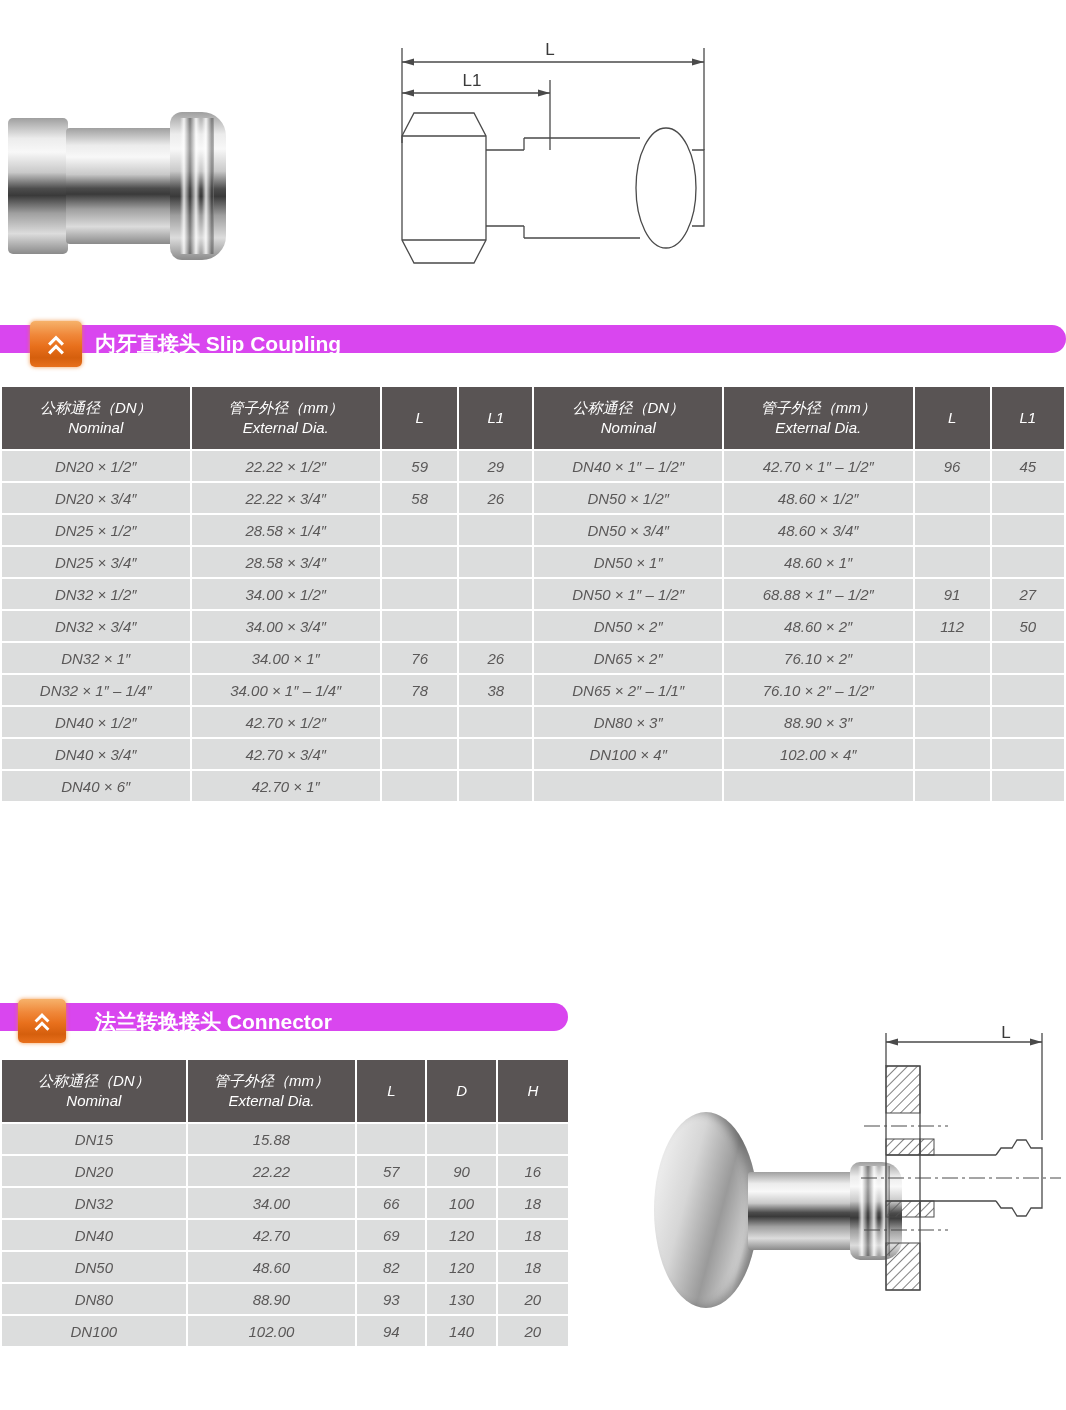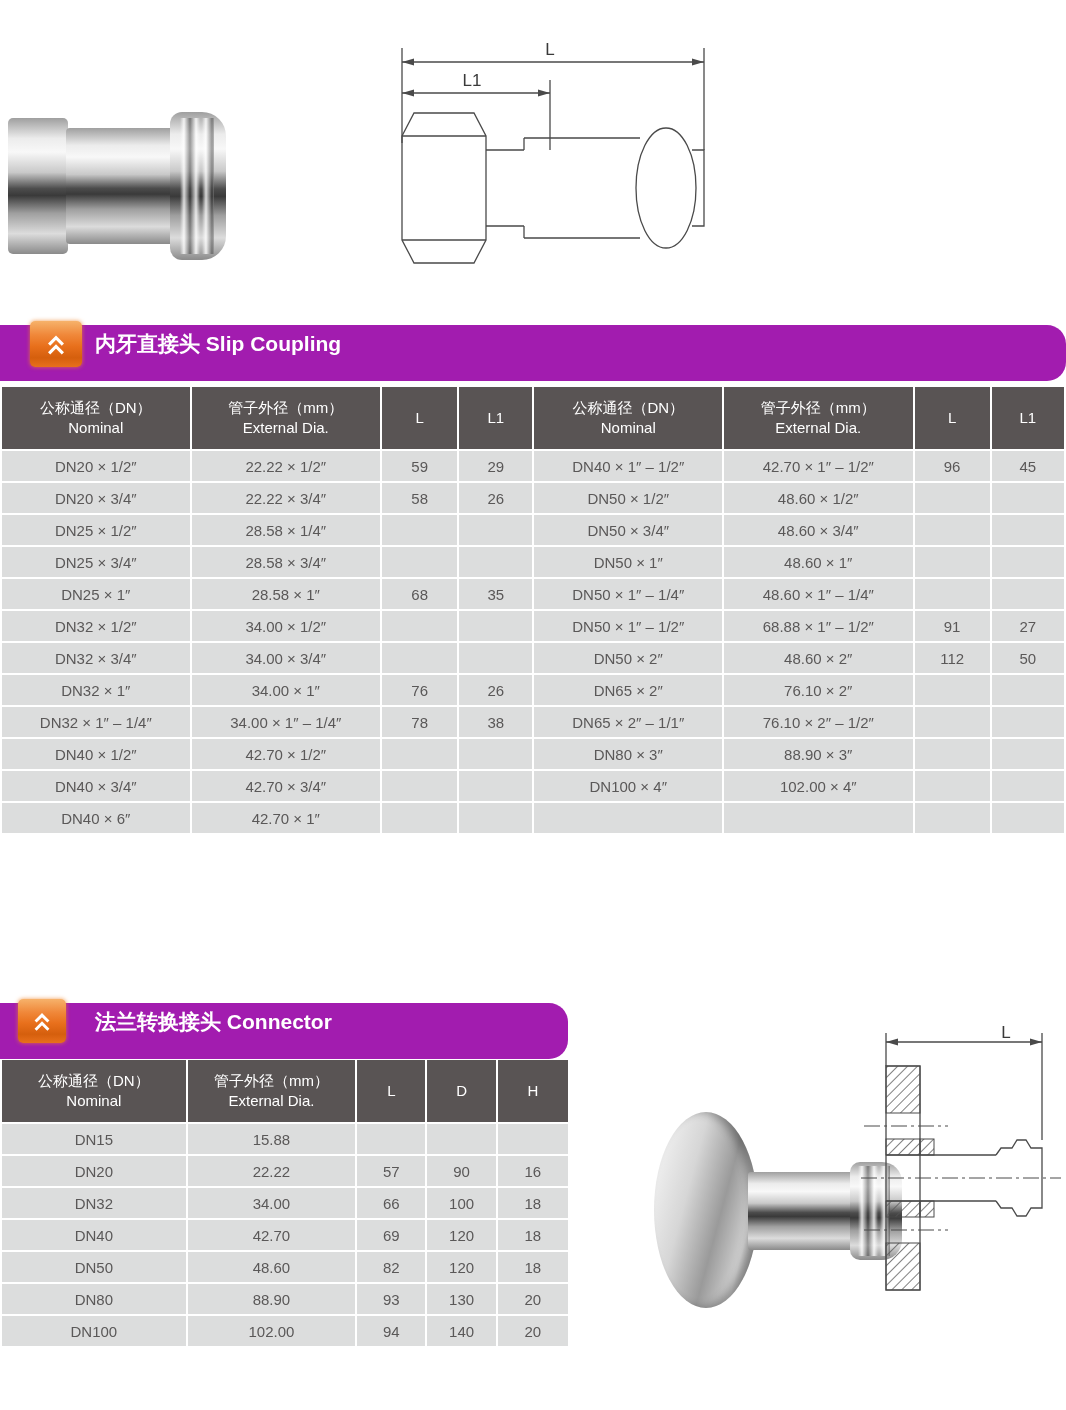--- a/index.html
+++ b/index.html
@@ -1,28 +1,28 @@
 <!DOCTYPE html>
 <html><head>
 <meta charset="utf-8">
 <style>
   html,body{margin:0;padding:0;background:#fff;}
   .page{position:relative;width:1066px;height:1410px;background:#ffffff;overflow:hidden;
         font-family:"Liberation Sans",sans-serif;}
 
   
-  .banner{position:absolute;left:0;height:56px;background:#a21caf;border-radius:0 19px 19px 0;}
+  .banner{position:absolute;left:0;height:28px;background:#d946ef;border-radius:0 19px 19px 0;}
   .banner .banner-title{position:absolute;left:95px;top:0;height:38px;line-height:38px;
         color:#ffffff;font-size:21px;font-weight:bold;white-space:nowrap;}
   .banner-icon{position:absolute;left:30px;top:-4px;width:52px;height:46px;border-radius:5px;
         background:linear-gradient(180deg,#f6b26b 0%,#f0883a 30%,#e8701c 55%,#d55f0d 80%,#e8701c 100%);
         box-shadow:0 0 4px rgba(240,130,40,.8);display:flex;align-items:center;justify-content:center;}
 
   
-  table.dtable{position:absolute;border-collapse:separate;border-spacing:2px;table-layout:fixed;}
+  table.dtable{position:absolute;border-collapse:separate;border-spacing:2px;table-layout:fixed;font-style:italic;}
   table.dtable th{background:#595454;color:#ffffff;font-weight:normal;font-size:15px;
         height:62px;text-align:center;vertical-align:middle;line-height:1.35;padding:0;}
   table.dtable th .hline{display:block;}
   table.dtable td{background:#dcdddd;color:#5a5858;font-size:15px;height:30px;
         text-align:center;vertical-align:middle;padding:0 2px;white-space:nowrap;overflow:hidden;}
   #slip-table{left:0;top:385px;width:1066px;}
   #conn-table{left:0;top:1058px;width:570px;}
 
   
   .photo{position:absolute;}
@@ -178,30 +178,20 @@
           <td>DN25 × 3/4″</td>
           <td>28.58 × 3/4″</td>
           <td></td>
           <td></td>
           <td>DN50 × 1″</td>
           <td>48.60 × 1″</td>
           <td></td>
           <td></td>
         </tr>
         <tr>
-          <td>DN25 × 1″</td>
-          <td>28.58 × 1″</td>
-          <td>68</td>
-          <td>35</td>
-          <td>DN50 × 1″ – 1/4″</td>
-          <td>48.60 × 1″ – 1/4″</td>
-          <td></td>
-          <td></td>
-        </tr>
-        <tr>
           <td>DN32 × 1/2″</td>
           <td>34.00 × 1/2″</td>
           <td></td>
           <td></td>
           <td>DN50 × 1″ – 1/2″</td>
           <td>68.88 × 1″ – 1/2″</td>
           <td>91</td>
           <td>27</td>
         </tr>
         <tr>

